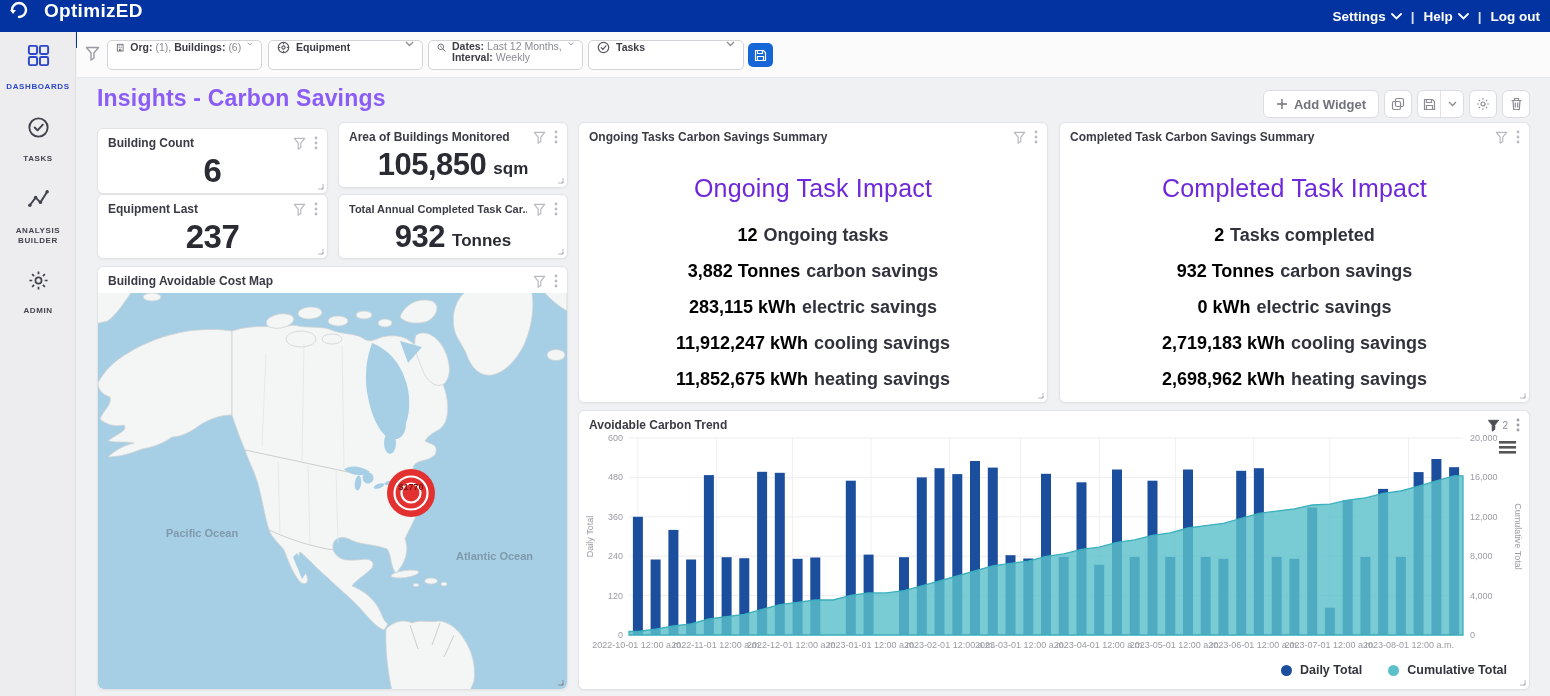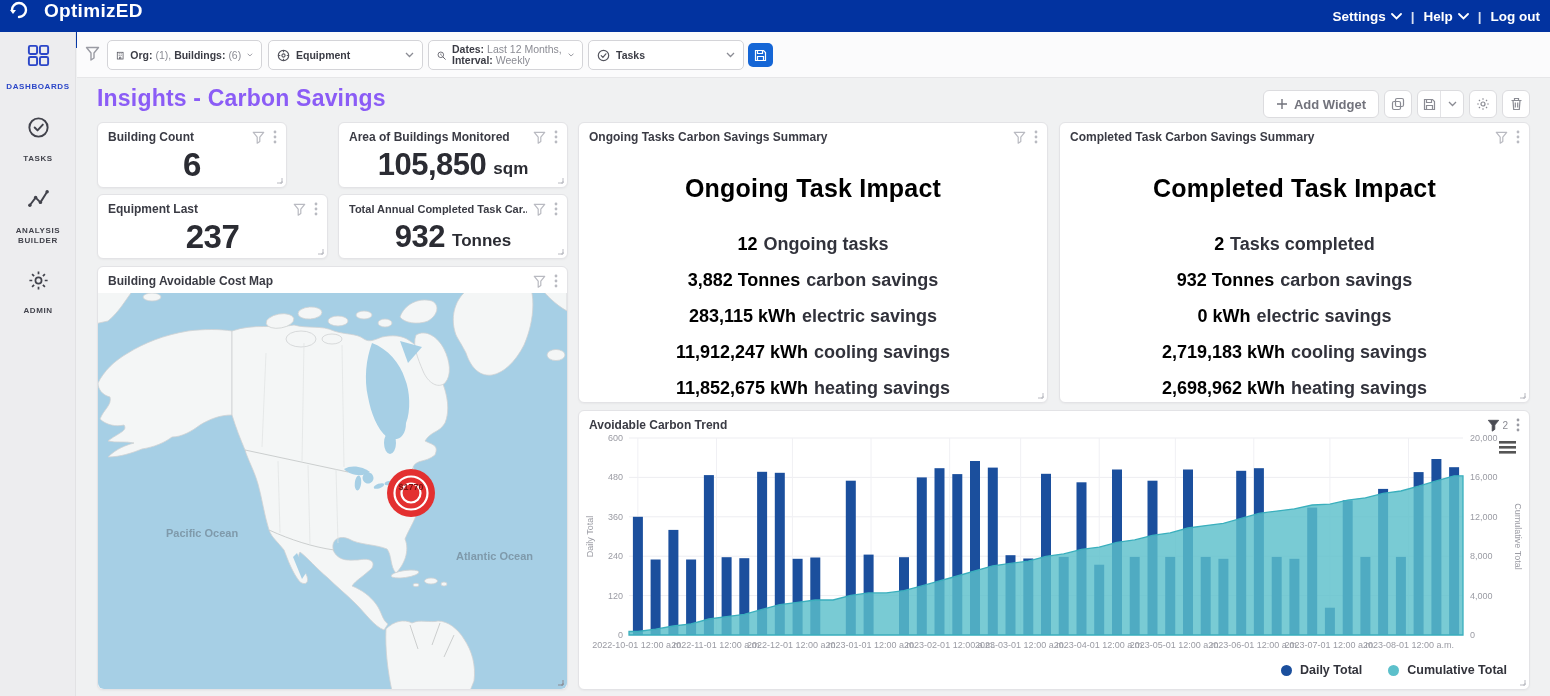--- a/index.html
+++ b/index.html
@@ -9,21 +9,21 @@
 .logo-mark{margin-left:8px;display:flex;align-items:center}
 .logo-text{margin-left:16px;font-size:19px;font-weight:700;letter-spacing:.3px}
 .topbar-right{position:absolute;right:10px;top:0;height:32px;display:flex;align-items:center;gap:9px;font-size:13.5px;font-weight:600}
 .tb-item{display:flex;align-items:center;gap:5px;cursor:pointer}
 .tb-sep{opacity:.85}
 .sidebar{position:absolute;left:0;top:32px;width:76px;height:664px;background:#ededef;border-right:1px solid #e2e2e4}
 .side-item{display:flex;flex-direction:column;align-items:center;text-align:center;cursor:pointer;width:76px}
 .side-item .lbl{font-size:8px;font-weight:700;letter-spacing:.6px;margin-top:14px;color:#42434c;line-height:10px}
 .side-item.active .lbl{color:#2b46c8}
 .filterband{position:absolute;left:77px;top:32px;width:1473px;height:46px;background:#fbfbfc;border-bottom:1px solid #e6e6e8}
-.dd{position:absolute;top:40px;height:30px;background:#fff;border:1px solid #d4d4d8;border-radius:5px;display:flex;align-items:center;padding:0 8px;gap:6px;cursor:pointer}
+.dd{position:absolute;top:40px;height:30px;background:#fff;border:1px solid #d4d4d8;border-radius:5px;display:flex;padding:0 8px;gap:6px;cursor:pointer}
 .dd .txt{font-size:10.5px;color:#3b3c45;white-space:nowrap}
 .dd .bold{font-weight:700}
 .dd .val{color:#8b8c94;font-weight:400}
 .dd .chev{margin-left:auto}
 .dd2line{line-height:11px}
 .savefilter{position:absolute;left:748px;top:43px;width:25px;height:24px;background:#1566d6;border-radius:5px;display:flex;align-items:center;justify-content:center;cursor:pointer}
 .pagetitle{position:absolute;left:97px;top:85px;font-size:23px;font-weight:800;color:#8b5cf6;letter-spacing:.2px}
 .toolbar{position:absolute;top:90px;right:20px;display:flex;gap:5px;align-items:center}
 .btn{height:28px;border:1px solid #dcdcdf;background:#fff;border-radius:6px;display:flex;align-items:center;justify-content:center;color:#72737c;cursor:pointer}
 .btn.addw{padding:0 12px;font-size:13px;font-weight:600;gap:6px}
@@ -34,21 +34,21 @@
 .card{position:absolute;background:#fff;border:1px solid #e3e3e6;border-radius:6px;box-shadow:0 1px 2px rgba(0,0,0,.04)}
 .card-h{display:flex;align-items:center;padding:7px 9px 0 10px}
 .card-h .t{font-size:12px;font-weight:700;color:#3a3b44;white-space:nowrap;overflow:hidden}
 .card-h .sp{flex:1}
 .card-h .hic{display:flex;align-items:center;gap:8px;margin-left:6px}
 .resize{position:absolute;right:3px;bottom:3px;width:7px;height:7px;cursor:nwse-resize}
 .statval{position:absolute;left:0;right:0;top:22px;bottom:2px;display:flex;align-items:center;justify-content:center;gap:7px}
 .statval .v{font-size:33px;font-weight:800;color:#2b2c33;letter-spacing:-.5px}
 .statval .u{font-size:17px;font-weight:700;color:#2b2c33;margin-top:8px}
 .sumwrap{position:absolute;left:0;right:0;top:30px;bottom:0;display:flex;flex-direction:column;align-items:center;padding-top:21px;gap:15px}
-.sumhead{font-size:25px;font-weight:700;color:#000000;letter-spacing:.2px;line-height:29px;margin-bottom:16px}
+.sumhead{font-size:25px;font-weight:400;color:#6d28d9;letter-spacing:.2px;line-height:29px;margin-bottom:7px}
 .sline{font-size:18px;font-weight:700;color:#31323b;line-height:21px}
 .sline .sval{color:#000000;margin-right:.33em}
 .mapbox{position:absolute;left:0;right:0;top:26px;bottom:0;border-radius:0 0 6px 6px;overflow:hidden}
 .chartwrap{position:absolute;left:0;top:0;width:950px;height:278px}
 .legend{position:absolute;right:22px;bottom:12px;display:flex;gap:26px;align-items:center}
 .leg{display:flex;align-items:center;gap:8px;font-size:12.5px;font-weight:700;color:#33343c}
 .leg .dot{width:11px;height:11px;border-radius:50%}
 .fbadge{font-size:10px;color:#8a8b93;margin-left:2px}
 </style>
 </head>
@@ -227,21 +227,21 @@
   <div class="btn icn">
     <svg width="13" height="14" viewBox="0 0 13 14">
         <g fill="none" stroke="#8a8b93" stroke-width="1.2">
           <path d="M1.5 3.5h10M4.5 3.5v-2h4v2M3 3.5l.7 9h5.6l.7-9"></path>
           <path d="M5.3 5.5v5M7.7 5.5v5"></path>
         </g>
       </svg>
   </div>
 </div>
 
-<div class="card" style="left:97px;top:122px;width:190px;height:66px">
+<div class="card" style="left:97px;top:128px;width:231px;height:66px">
   <div class="card-h">
       <span class="t">Building Count</span>
       <span class="sp"></span>
     <span class="hic">
         <svg width="13" height="13" viewBox="0 0 15 15">
           <path d="M1.5 1.5h12L9 7v5l-3 2V7z" fill="none" stroke="#b9bac1" stroke-width="1.4" stroke-linejoin="round"></path>
         </svg>
         <svg width="4" height="14" viewBox="0 0 4 14">
           <g fill="#b9bac1">
             <circle cx="2" cy="2" r="1.4"></circle>

